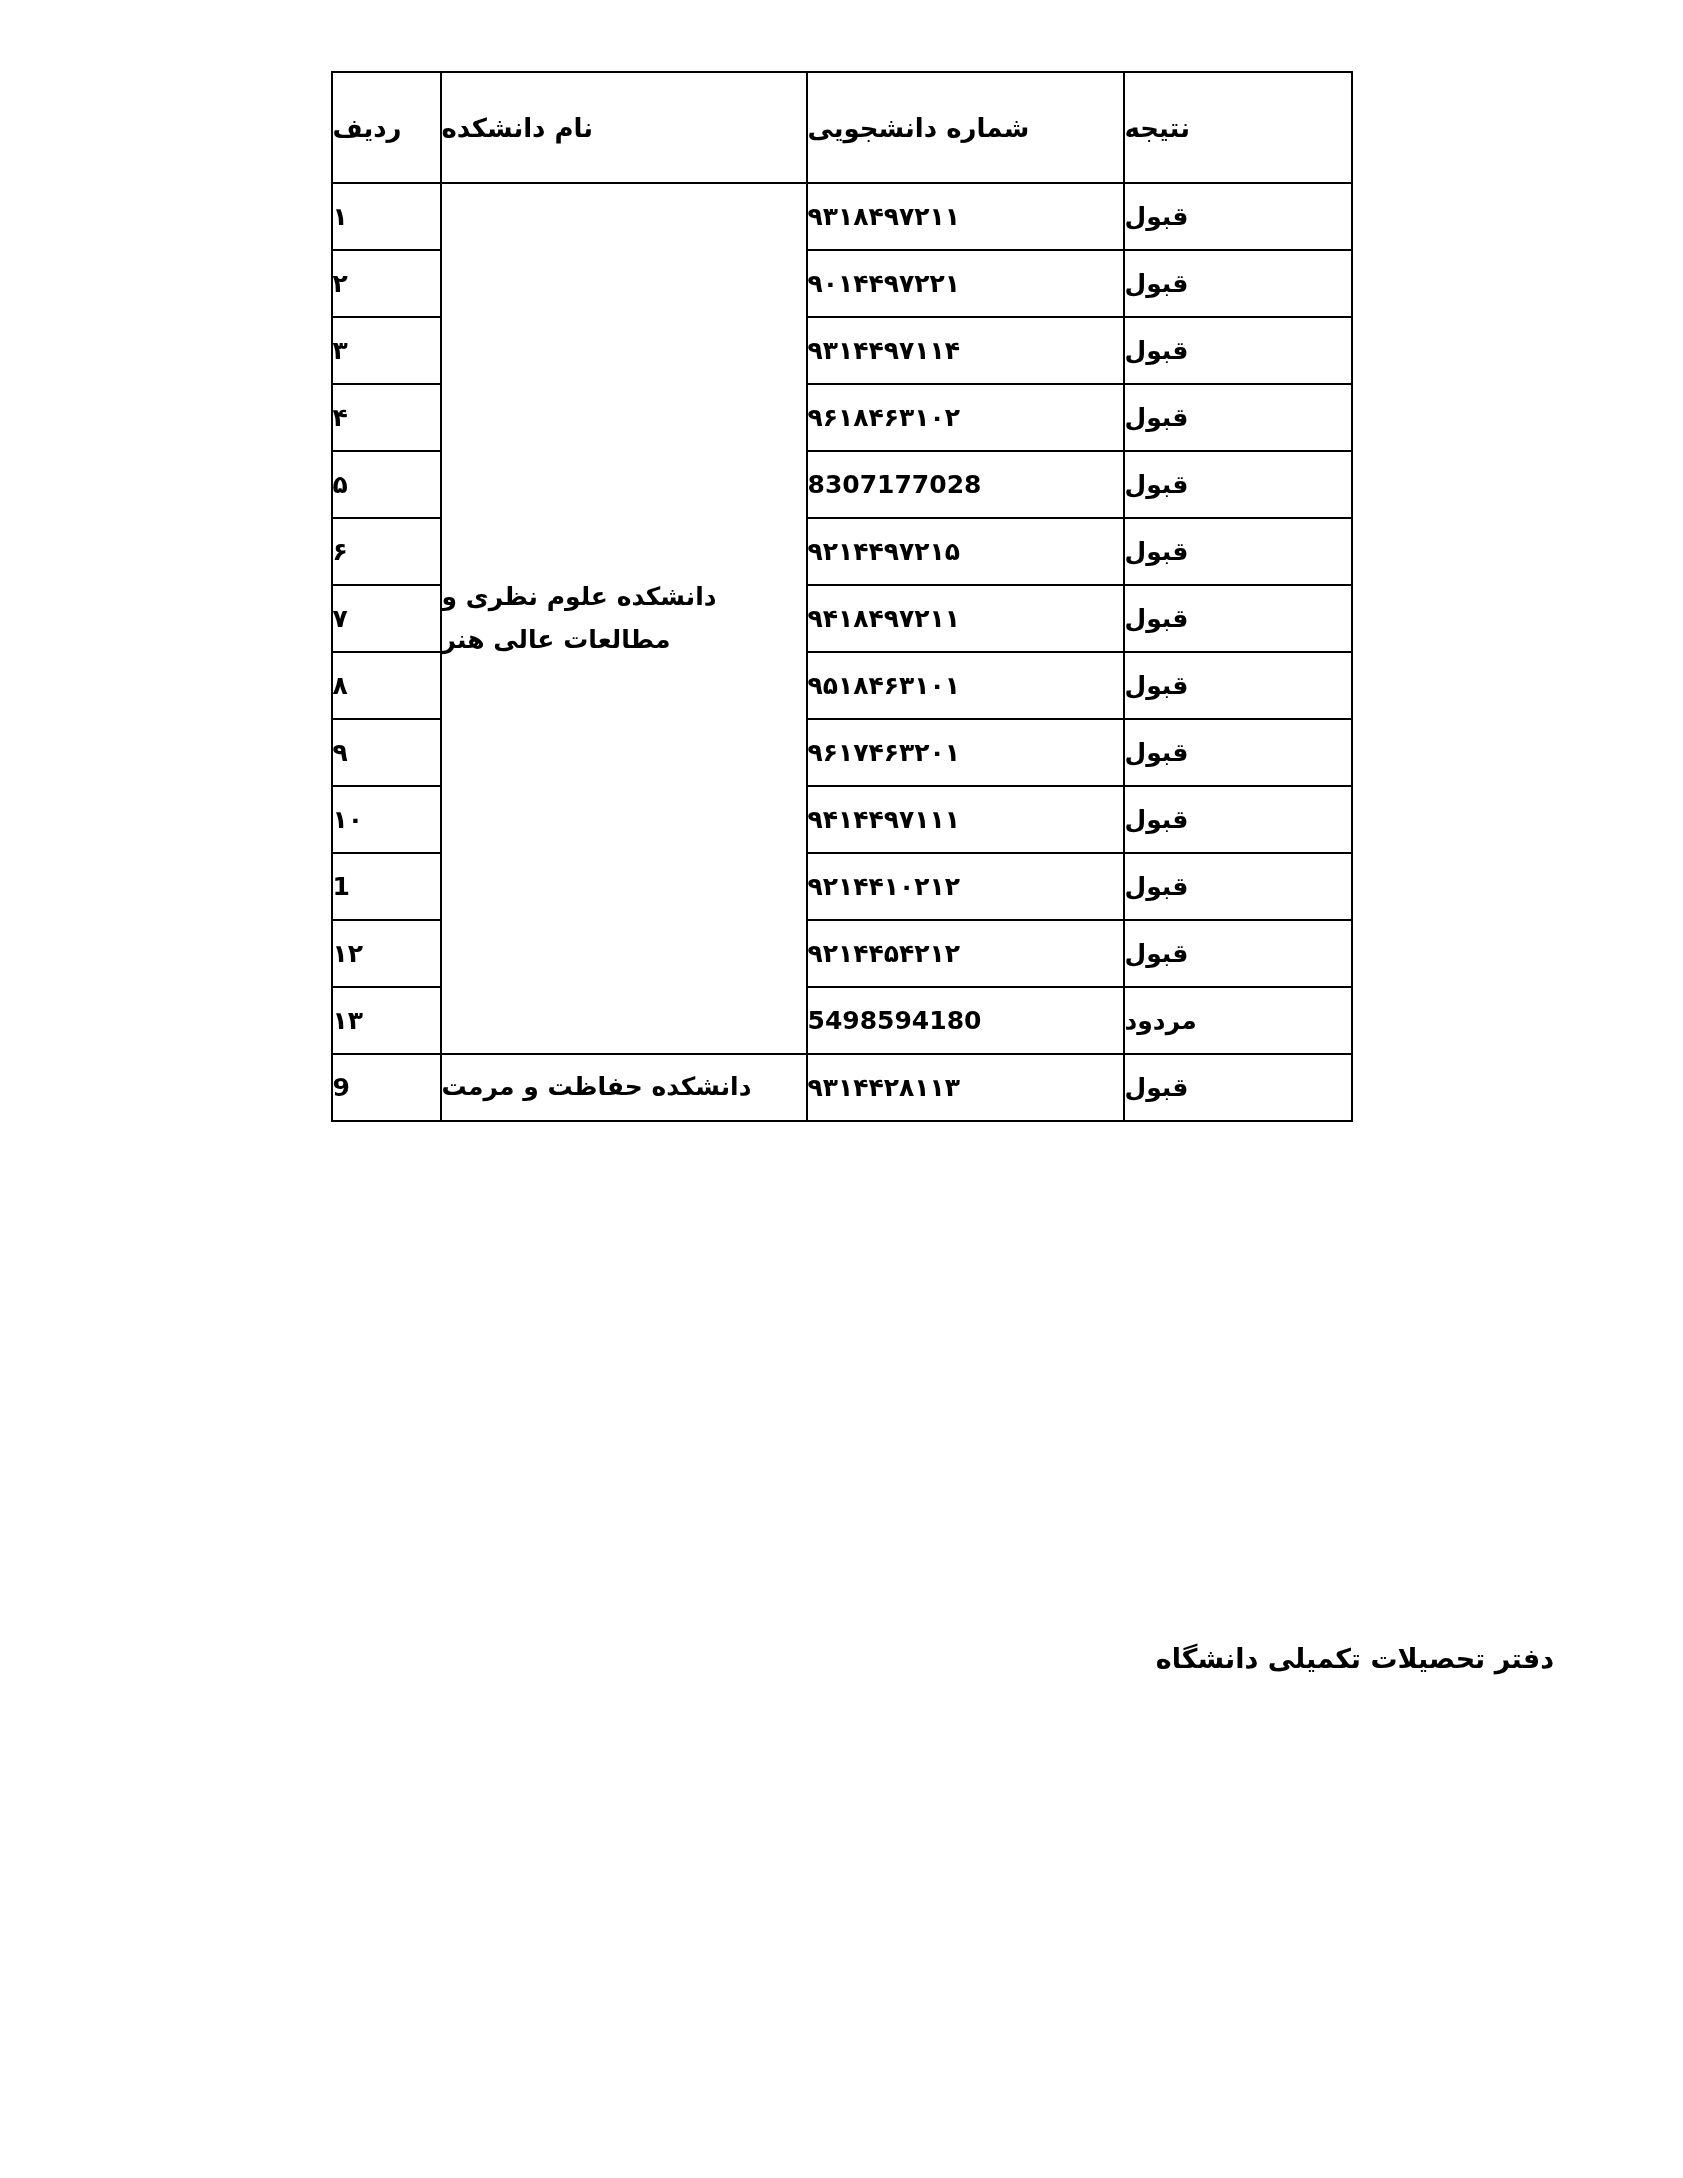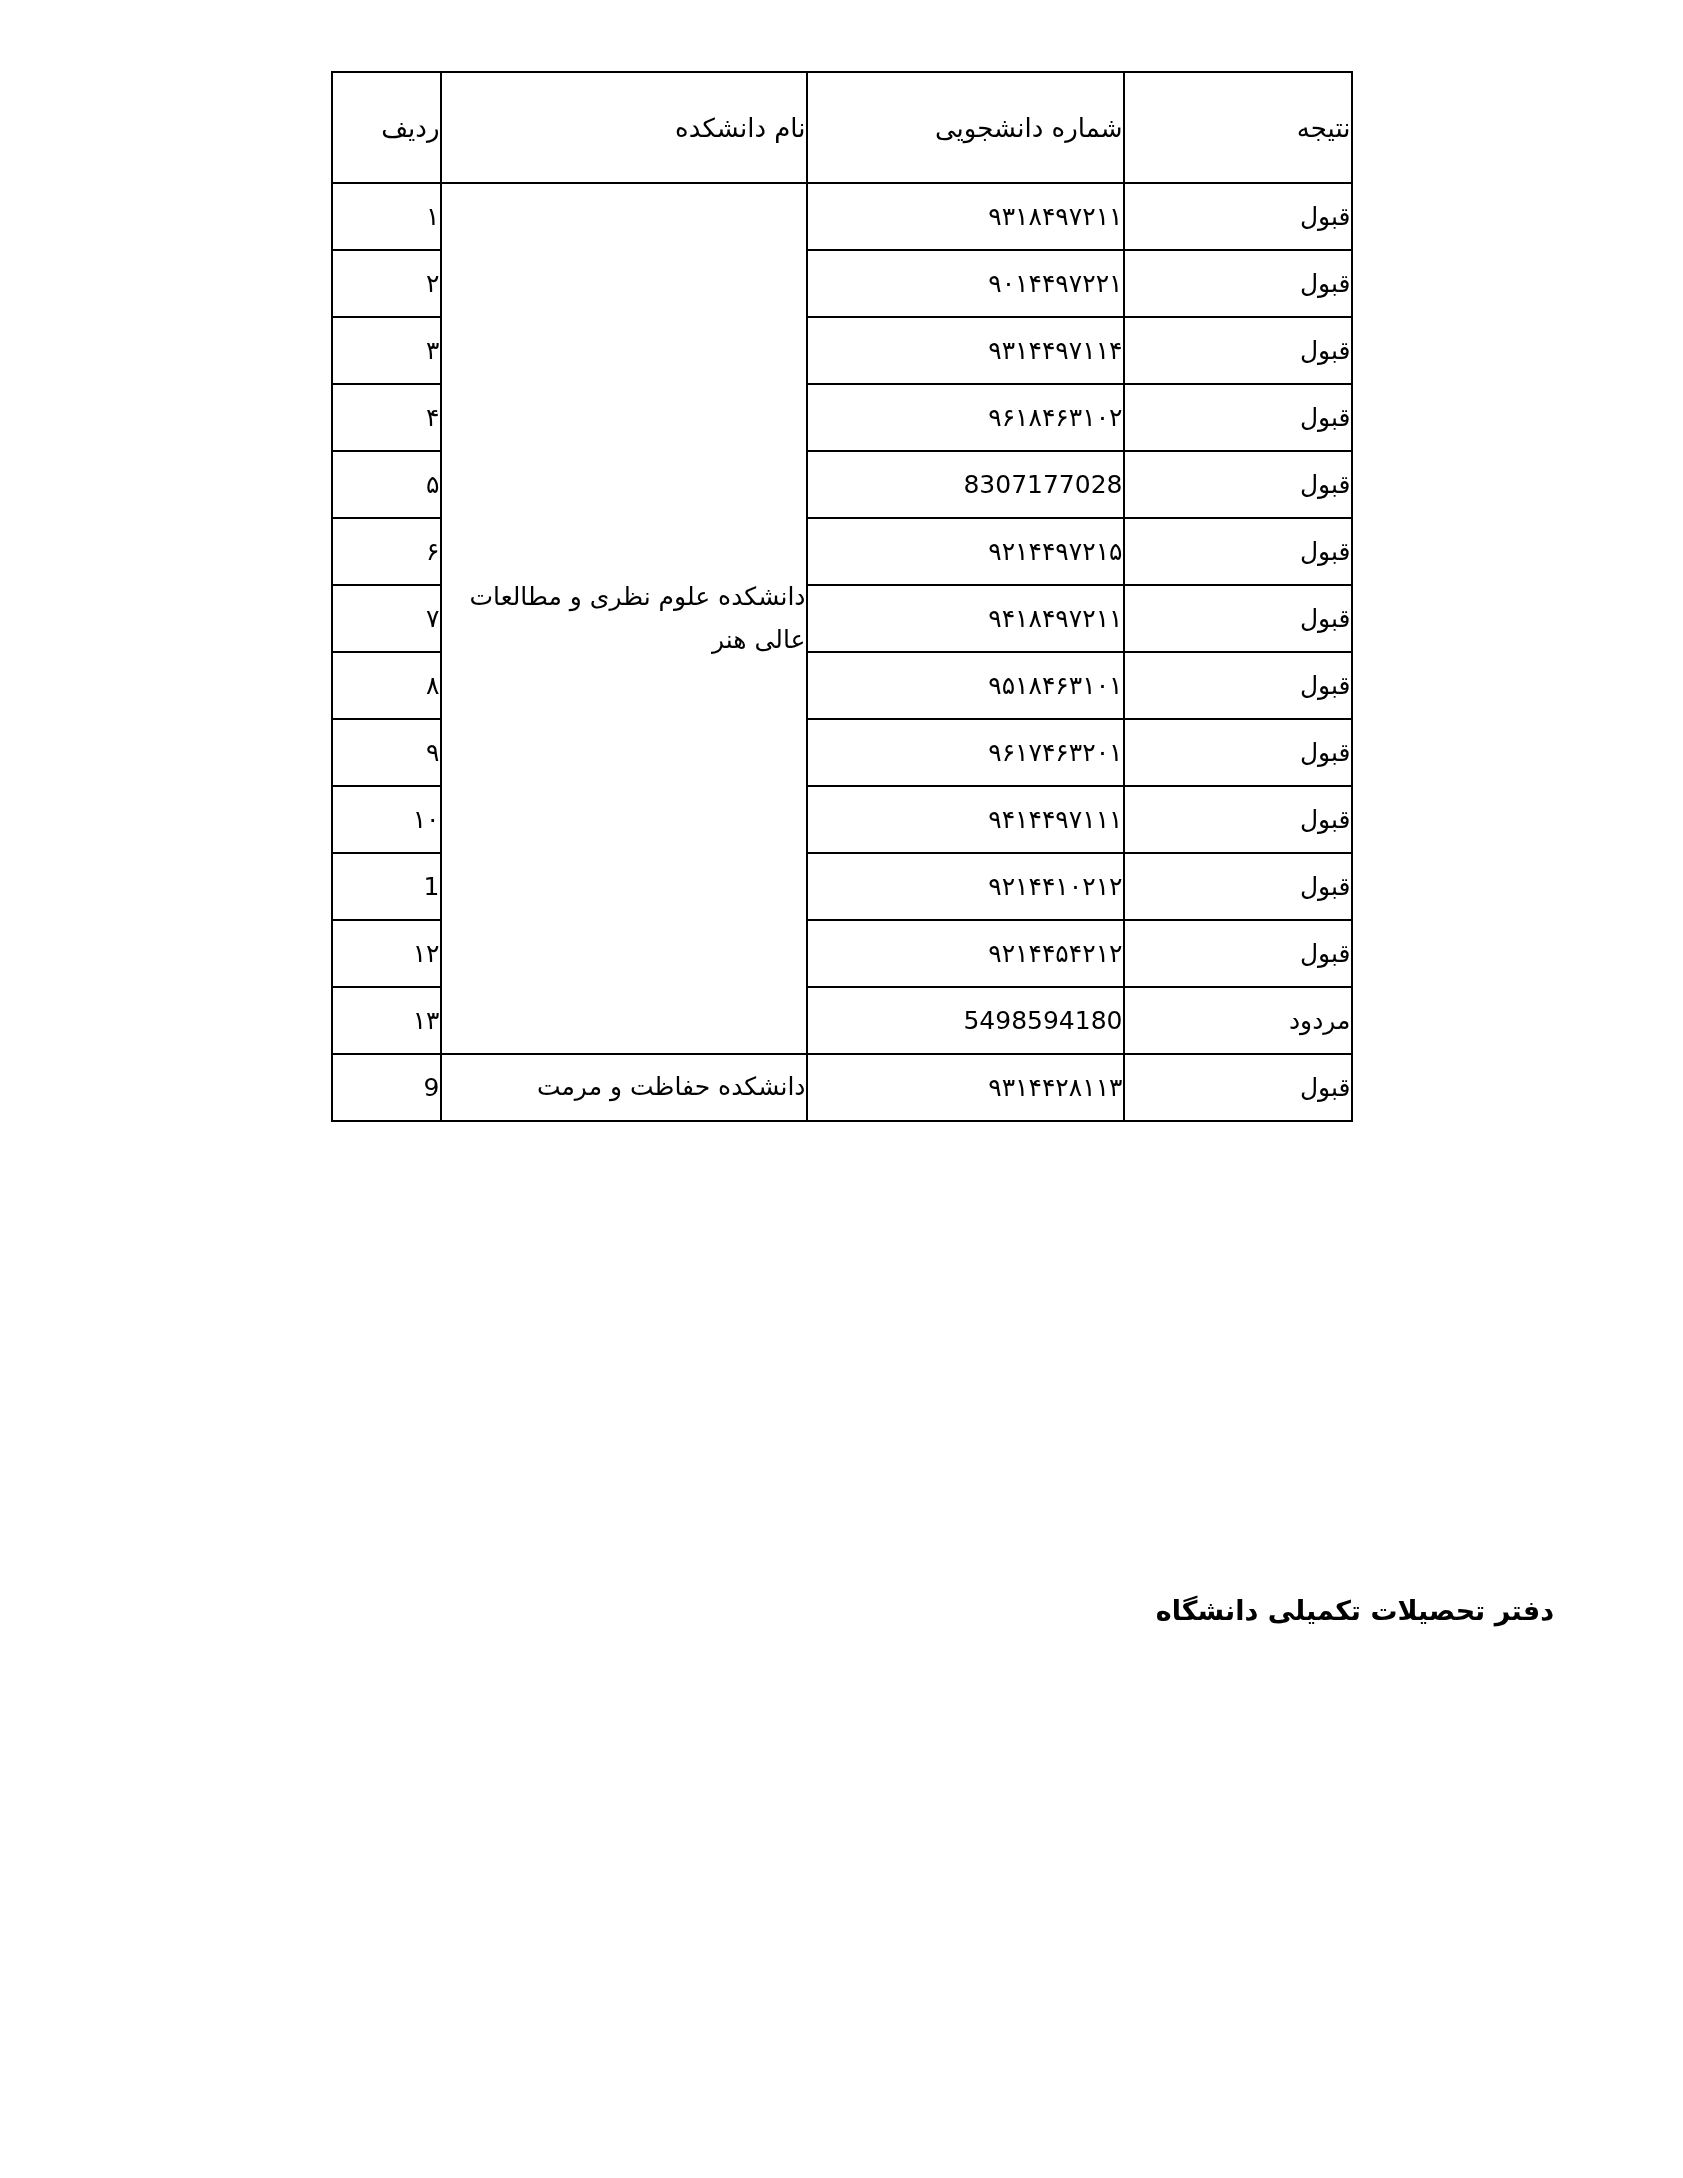--- a/index.html
+++ b/index.html
@@ -38,24 +38,24 @@
   }
   table.results {
     border-collapse: collapse;
     direction: rtl;
     width: 1020px;
     table-layout: fixed;
   }
   table.results th,
   table.results td {
     border: 2px solid #000000;
-    text-align: right;
+    text-align: left;
     vertical-align: middle;
     font-size: 25px;
-    font-weight: normal;
+    font-weight: bold;
     padding: 0;
     margin-top: 29px;
   }
   table.results thead th {
     height: 109px;
     font-size: 26px;
   }
   col.c-radif   { width: 109px; }
   col.c-fac     { width: 366px; }
   col.c-stno    { width: 317px; }
@@ -67,21 +67,21 @@
   td.faculty-cell {
     font-size: 25px;
     line-height: 1.7;
     font-weight: bold;
   }
   tr.tall-row td {
     height: 198px;
   }
   .footer-note {
     position: absolute;
-    top: 1524px;
+    top: 1572px;
     right: 129px;
     font-size: 27px;
     font-weight: bold;
     direction: rtl;
   }
 </style>
 </head>
 <body>
 
 <div class="page">

